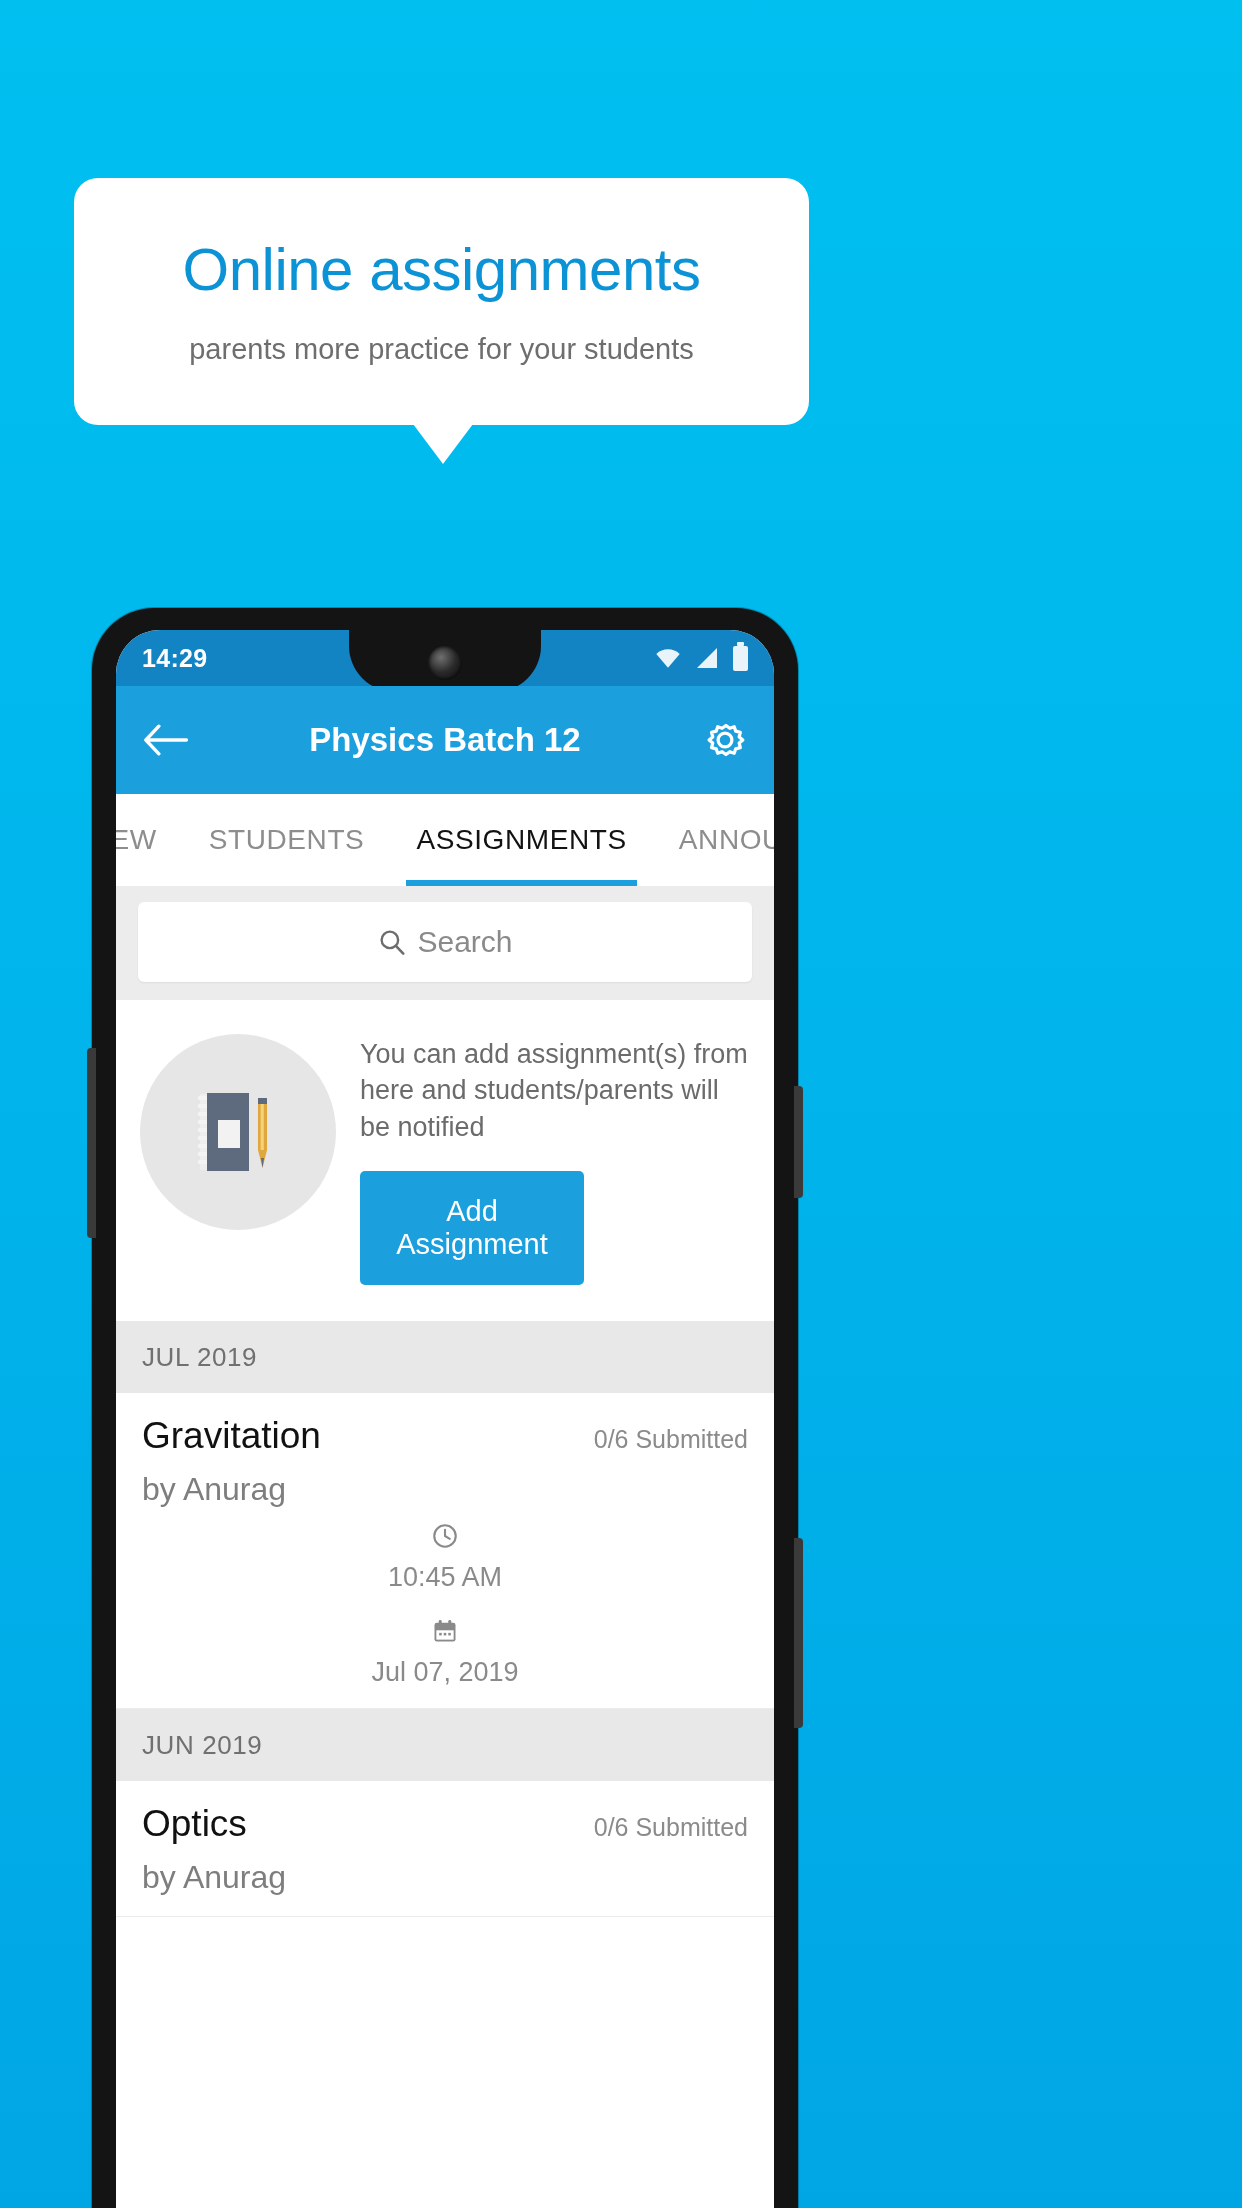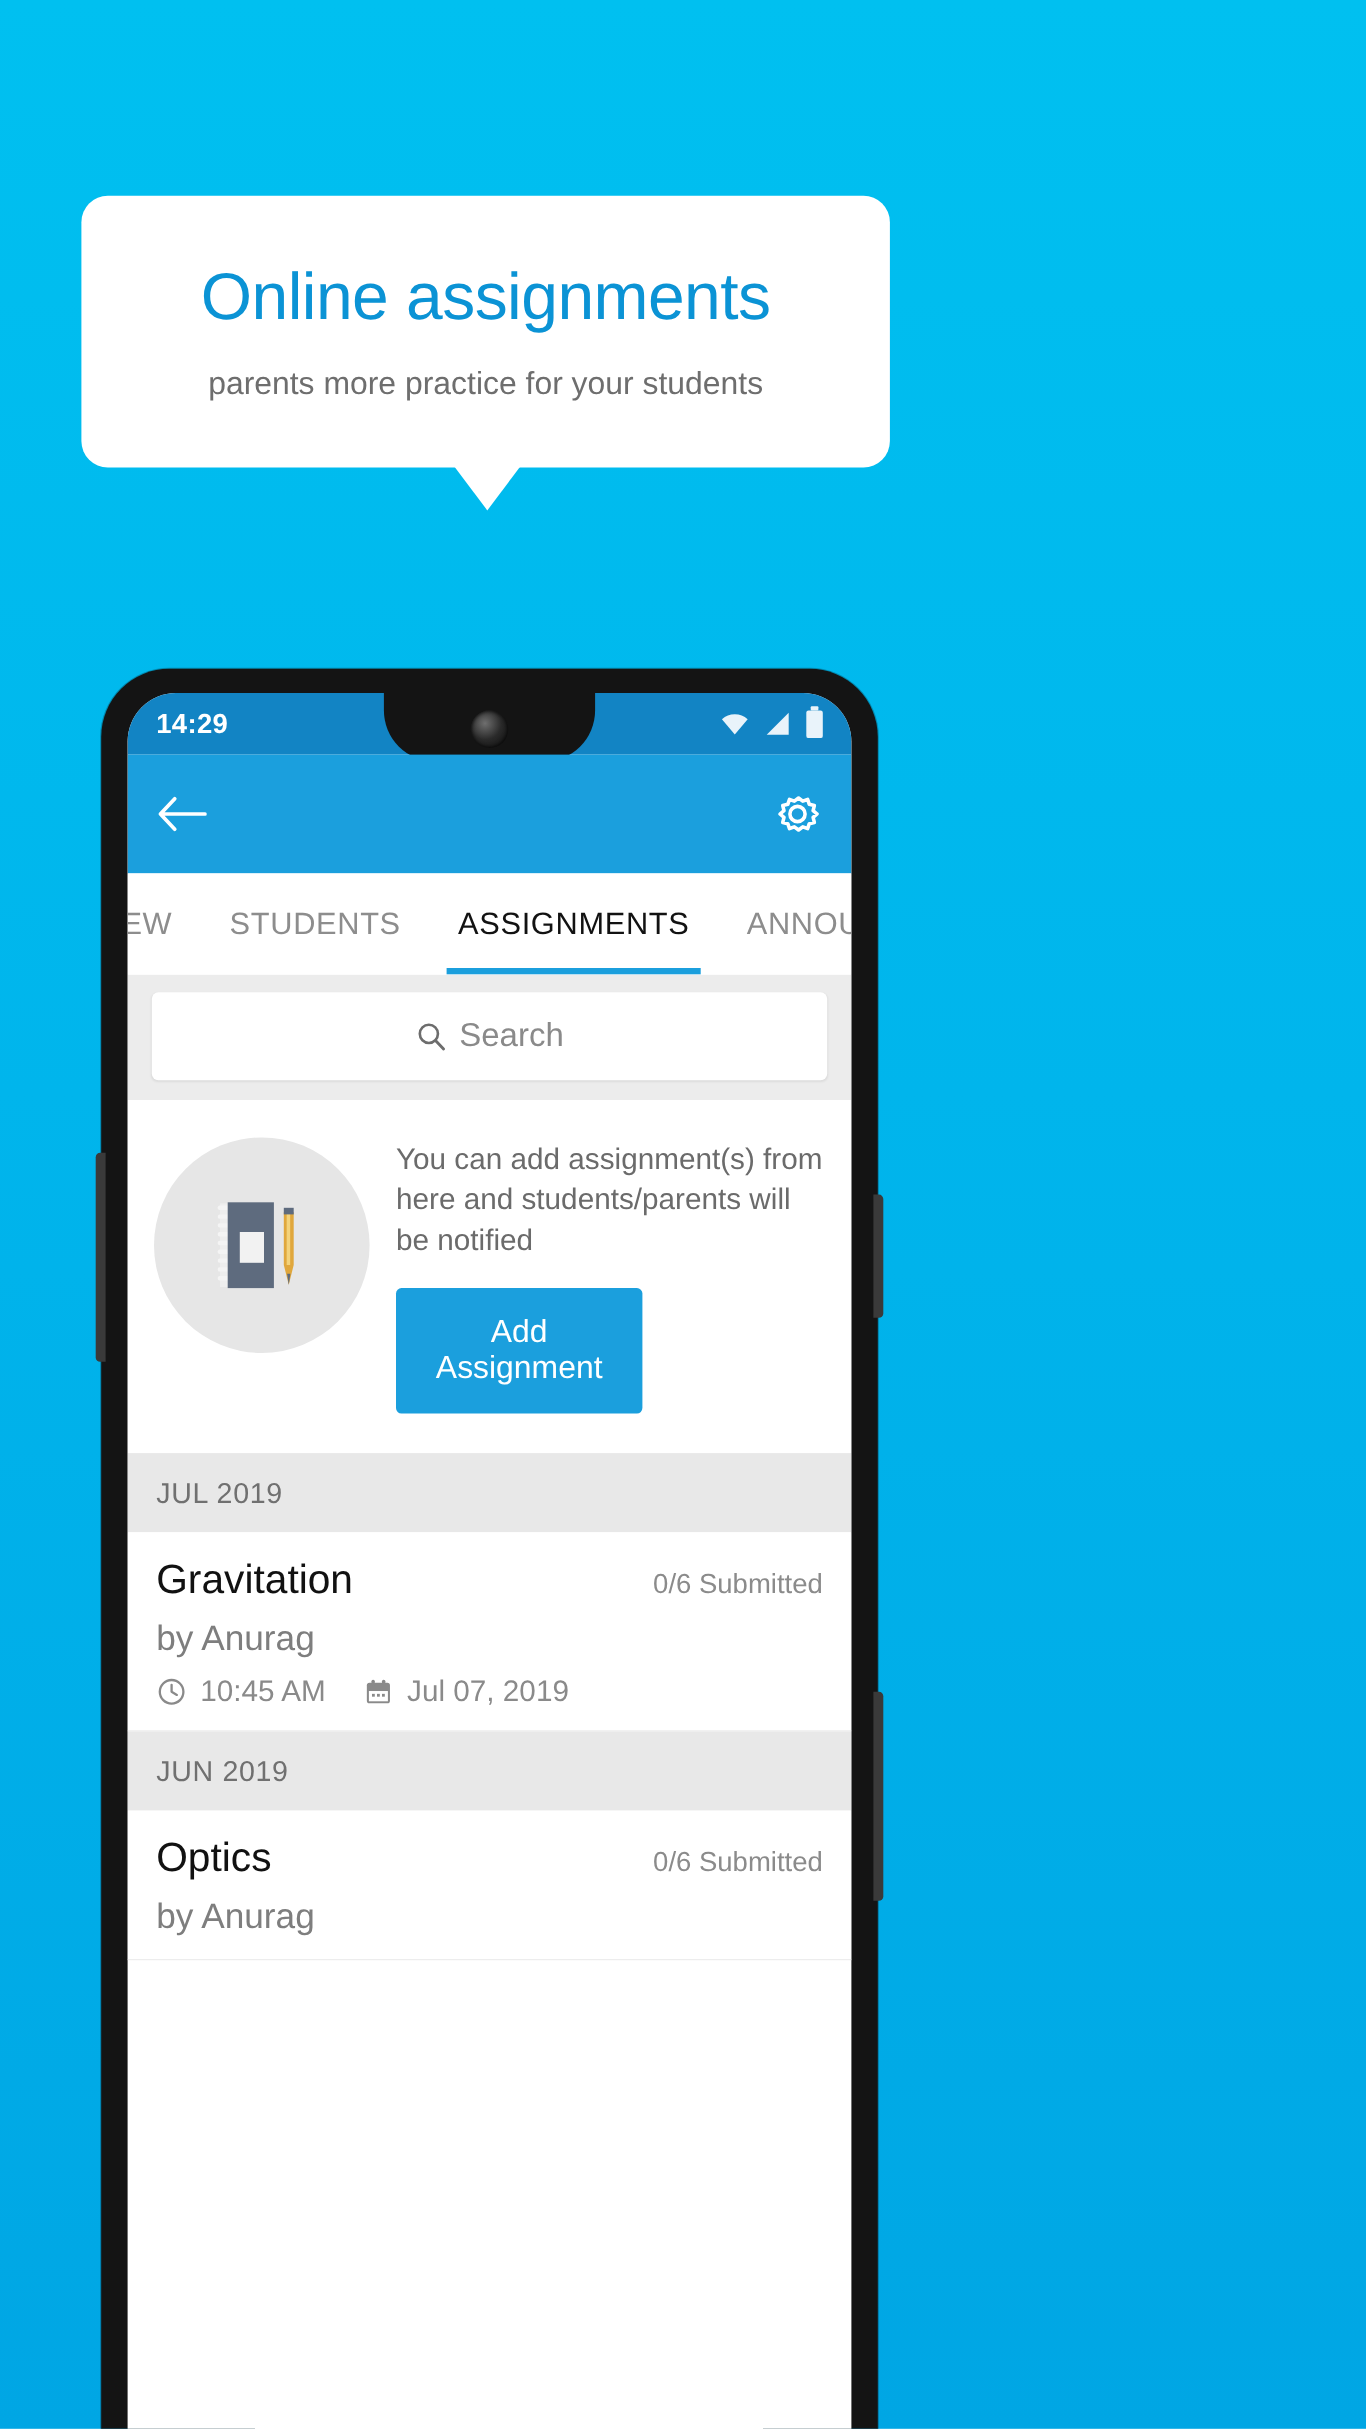--- a/index.html
+++ b/index.html
@@ -140,21 +140,21 @@
   }
   .row{
     background:#fff; padding:22px 26px 20px 26px;
     border-bottom:1px solid #ececec;
   }
   .row-top{ display:flex; align-items:baseline; }
   .row-title{ font-size:37px; color:#111; }
   .row-sub{ margin-left:auto; font-size:25px; color:#8b8b8b; }
   .row-by{ font-size:32px; color:#7e7e7e; margin-top:14px; }
   .row-meta{ display:flex; align-items:center; gap:12px; margin-top:14px;
-    font-size:27px; color:#8a8a8a; }
+    font-size:27px; color:#8a8a8a;flex-direction:column; }
   .meta-gap{ width:10px; }
 </style>
 </head>
 <body>
 
 <div class="bubble">
   <div class="bubble-title">Online assignments</div>
   <div class="bubble-sub">parents more practice for your students</div>
 </div>
 <div class="bubble-tail"></div>
@@ -180,20 +180,21 @@
       <div class="notch">
         <div class="camera"></div>
       </div>
     </div>
 
     <div class="appbar">
       <svg class="back-arrow" viewBox="0 0 30 24">
         <path d="M11 3 L2.5 12 L11 21 M2.5 12 L29 12" fill="none" stroke="#ffffff" stroke-width="2.2" stroke-linecap="round" stroke-linejoin="round"></path>
       </svg>
       <div class="appbar-titlewrap">
+        <div class="appbar-title">Physics Batch 12</div>
       </div>
       <svg class="gear" viewBox="0 0 24 24">
         <path fill="none" stroke="#ffffff" stroke-width="1.7" stroke-linejoin="round" d="M12 8.4a3.6 3.6 0 1 0 0 7.2 3.6 3.6 0 0 0 0-7.2z"></path>
         <path fill="none" stroke="#ffffff" stroke-width="1.7" stroke-linejoin="round" d="M19.4 13.6l1.9-1.6-1.9-1.6.6-2.4-2.4-.6-.8-2.3-2.3.8-2-1.5-2 1.5-2.3-.8-.8 2.3-2.4.6.6 2.4-1.9 1.6 1.9 1.6-.6 2.4 2.4.6.8 2.3 2.3-.8 2 1.5 2-1.5 2.3.8.8-2.3 2.4-.6z"></path>
       </svg>
     </div>
 
     <div class="tabs">
       <div class="tab clipped">IEW</div>
       <div class="tab">STUDENTS</div>

